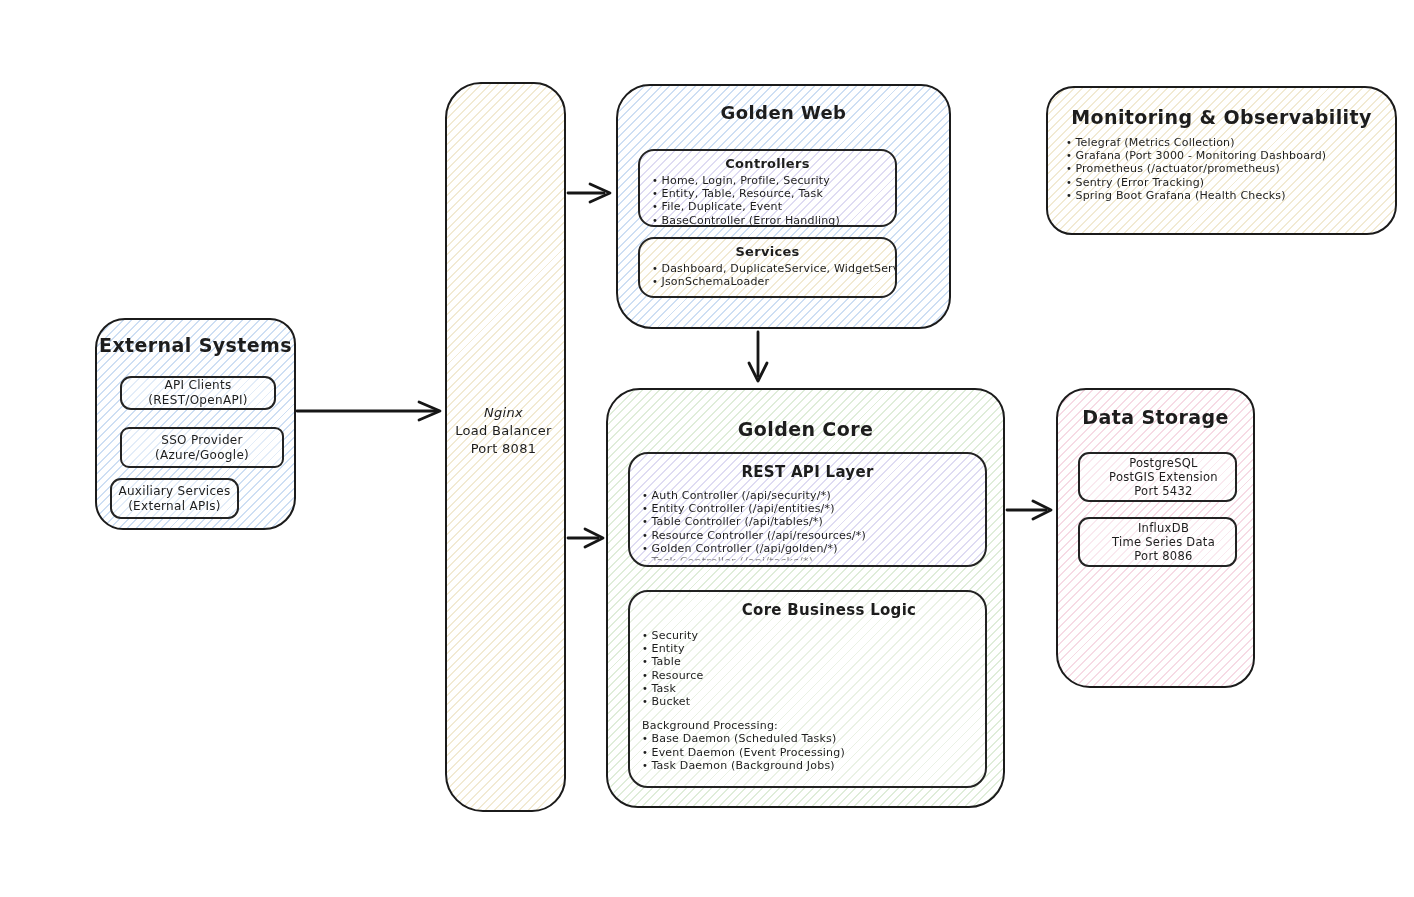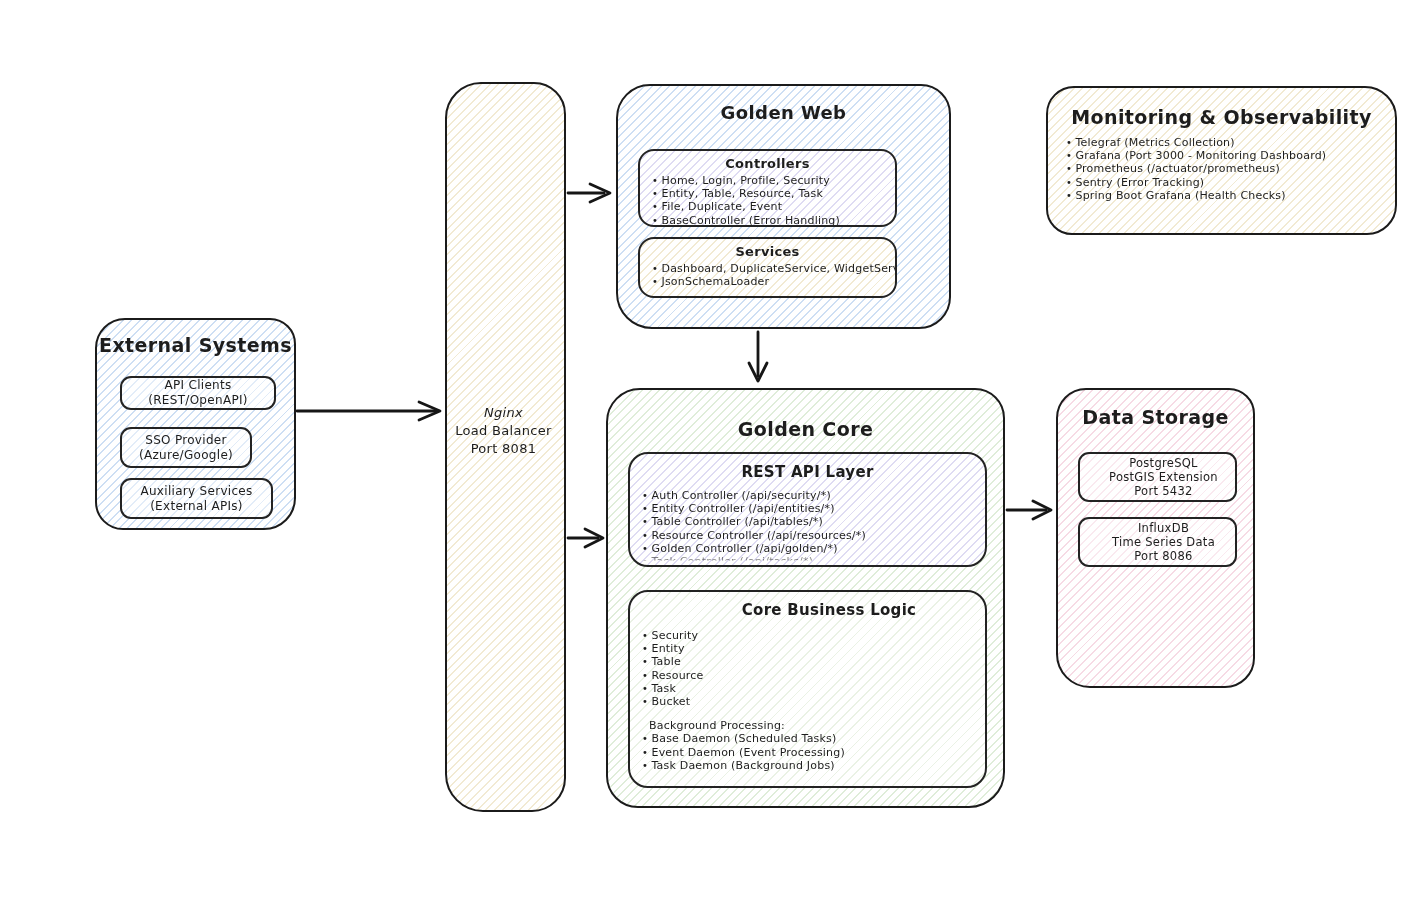--- a/index.html
+++ b/index.html
@@ -24,21 +24,21 @@
   .title{ text-align:center;font-size:19px;letter-spacing:.4px;font-weight:600; }
   .subtitle{ text-align:center;font-size:14px;letter-spacing:.3px;font-weight:600; }
   .subbox{
     position:absolute;box-sizing:border-box;border:2px solid #232323;
     background-color:#fff;overflow:hidden;
   }
   ul.blist{ list-style:none;margin:6px 0 0 0;padding:0 8px 0 12px; }
   ul.blist li{ font-size:11px;line-height:13.2px;letter-spacing:.2px;white-space:nowrap; }
   ul.blist li::before{ content:"• ";font-size:10px; }
   li.clipped{ clip-path:inset(0 0 58% 0);opacity:.55; }
-  .plain-line{ font-size:11px;line-height:13.2px;letter-spacing:.2px;padding-left:19px;white-space:nowrap; }
+  .plain-line{ font-size:11px;line-height:13.2px;letter-spacing:.2px;padding-left:12px;white-space:nowrap; }
   .gap{ height:11px; }
   .pill{
     position:absolute;box-sizing:border-box;border:2px solid #232323;border-radius:11px;
     background-color:#fff;display:flex;flex-direction:column;justify-content:center;
     text-align:center;font-size:12px;line-height:15px;letter-spacing:.3px;
   }
   .pill.small{ font-size:11.5px;line-height:14px; }
   svg.arrows{ position:absolute;left:0;top:0;width:1414px;height:897px;pointer-events:none; }
   svg.arrows path{ stroke:#161616;stroke-width:2.8;fill:none;stroke-linecap:round;stroke-linejoin:round; }
 </style>
@@ -69,25 +69,25 @@
       <path d="M1033 501 L1051 510 L1033 519"></path>
     </g>
   </svg>
 
   <div class="box h-blue" style="left:95px;top:318px;width:201px;height:212px;border-radius:30px 26px 32px 28px;">
     <div class="title" style="margin-top:14px;">External Systems</div>
     <div class="pill h-blue-lt" style="left:23px;top:56px;width:156px;height:34px;">
       <div>API Clients</div>
       <div>(REST/OpenAPI)</div>
     </div>
-    <div class="pill h-blue-lt" style="left:23px;top:107px;width:132px;height:41px;">
+    <div class="pill h-blue-lt" style="left:23px;top:107px;width:164px;height:41px;border-radius:9px;">
       <div>SSO Provider</div>
       <div>(Azure/Google)</div>
     </div>
-    <div class="pill h-blue-lt" style="left:23px;top:158px;width:153px;height:41px;">
+    <div class="pill h-blue-lt" style="left:13px;top:158px;width:129px;height:41px;">
       <div>Auxiliary Services</div>
       <div>(External APIs)</div>
     </div>
   </div>
 
   <div class="box h-cream" style="left:445px;top:82px;width:121px;height:730px;border-radius:36px 32px 34px 38px;">
     <div style="position:absolute;top:320px;left:0;right:4px;text-align:center;font-size:13px;line-height:18px;letter-spacing:.3px;">
       <div style="font-style:italic;">Nginx</div>
       <div>Load Balancer</div>
       <div>Port 8081</div>

